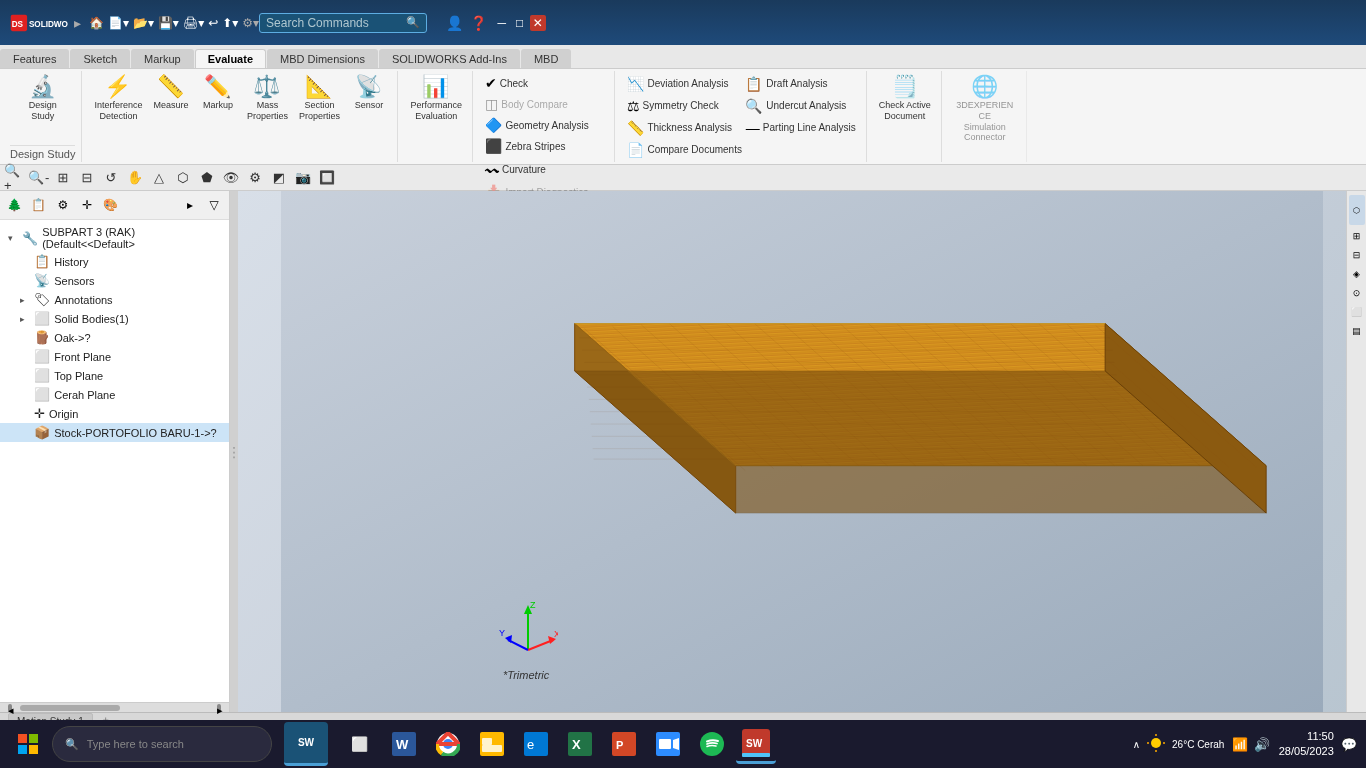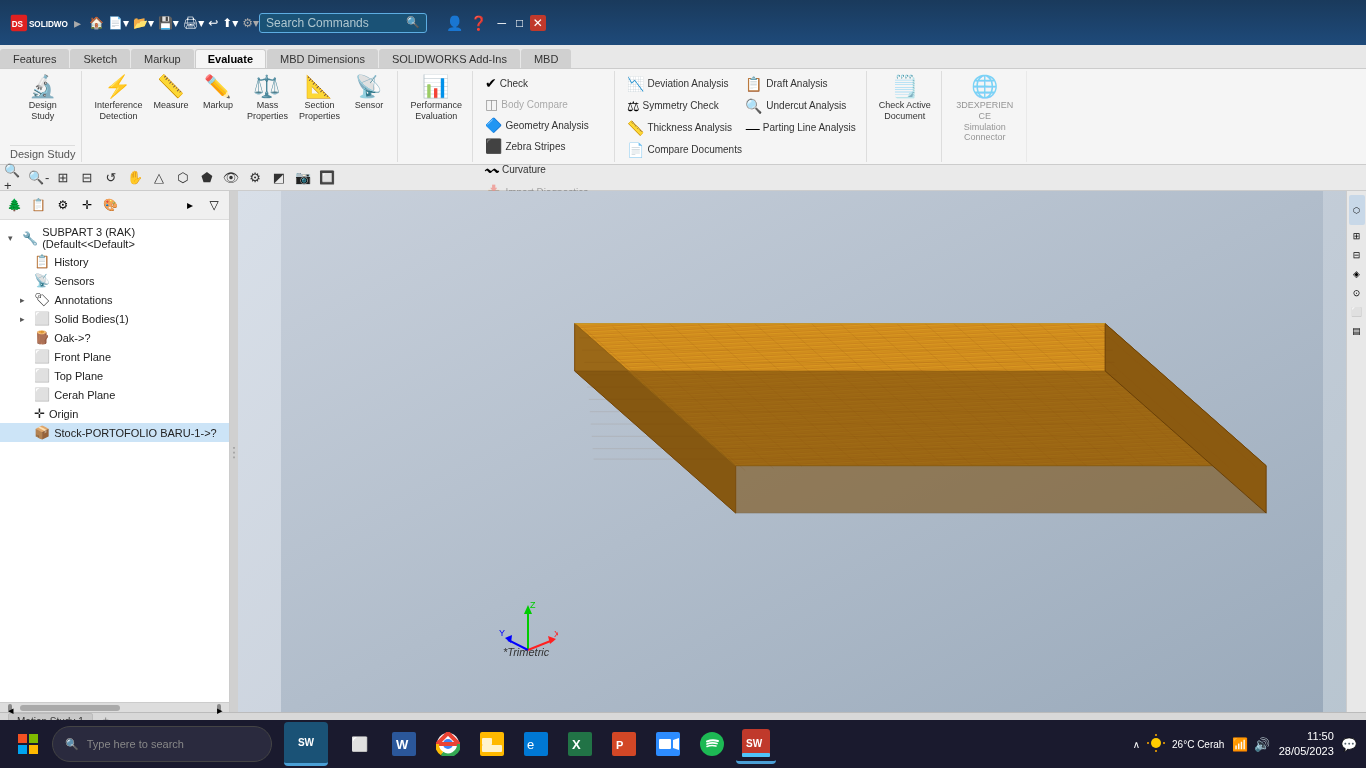--- a/index.html
+++ b/index.html
@@ -578,21 +578,21 @@
         <line x1="30" y1="50" x2="55" y2="40" stroke="#ff2020" stroke-width="2"></line>
         <polygon points="58,39 50,36 52,44" fill="#ff2020"></polygon>
         <text x="56" y="37" font-size="9" fill="#ff2020">X</text>
 
         <line x1="30" y1="50" x2="10" y2="40" stroke="#0000ff" stroke-width="2"></line>
         <polygon points="7,38 14,35 13,43" fill="#0000ff"></polygon>
         <text x="1" y="36" font-size="9" fill="#0000ff">Y</text>
       </svg>
     </div>
 
-    <div id="trimetric-label" style="position:absolute; bottom:54px; left:265px; font-size:11px; color:#333; ">*Trimetric</div>
+    <div id="trimetric-label" style="position:absolute; bottom:31px; left:265px; font-size:11px; color:#333; ">*Trimetric</div>
 
 
     <div style="position:absolute; top:0; right:0; width:20px; height:100%; background:#e8e8e8; border-left:1px solid #ccc; display:flex; flex-direction:column; align-items:center; gap:3px; padding:4px 0;">
       <div style="width:16px; height:30px; background:#c8d8e8; border-radius:2px; cursor:pointer; display:flex; align-items:center; justify-content:center; font-size:8px;">⬡</div>
       <div style="width:16px; height:16px; cursor:pointer; font-size:9px; display:flex; align-items:center; justify-content:center;">⊞</div>
       <div style="width:16px; height:16px; cursor:pointer; font-size:9px; display:flex; align-items:center; justify-content:center;">⊟</div>
       <div style="width:16px; height:16px; cursor:pointer; font-size:9px; display:flex; align-items:center; justify-content:center;">◈</div>
       <div style="width:16px; height:16px; cursor:pointer; font-size:9px; display:flex; align-items:center; justify-content:center;">⊙</div>
       <div style="width:16px; height:16px; cursor:pointer; font-size:9px; display:flex; align-items:center; justify-content:center;">⬜</div>
       <div style="width:16px; height:16px; cursor:pointer; font-size:9px; display:flex; align-items:center; justify-content:center;">▤</div>

